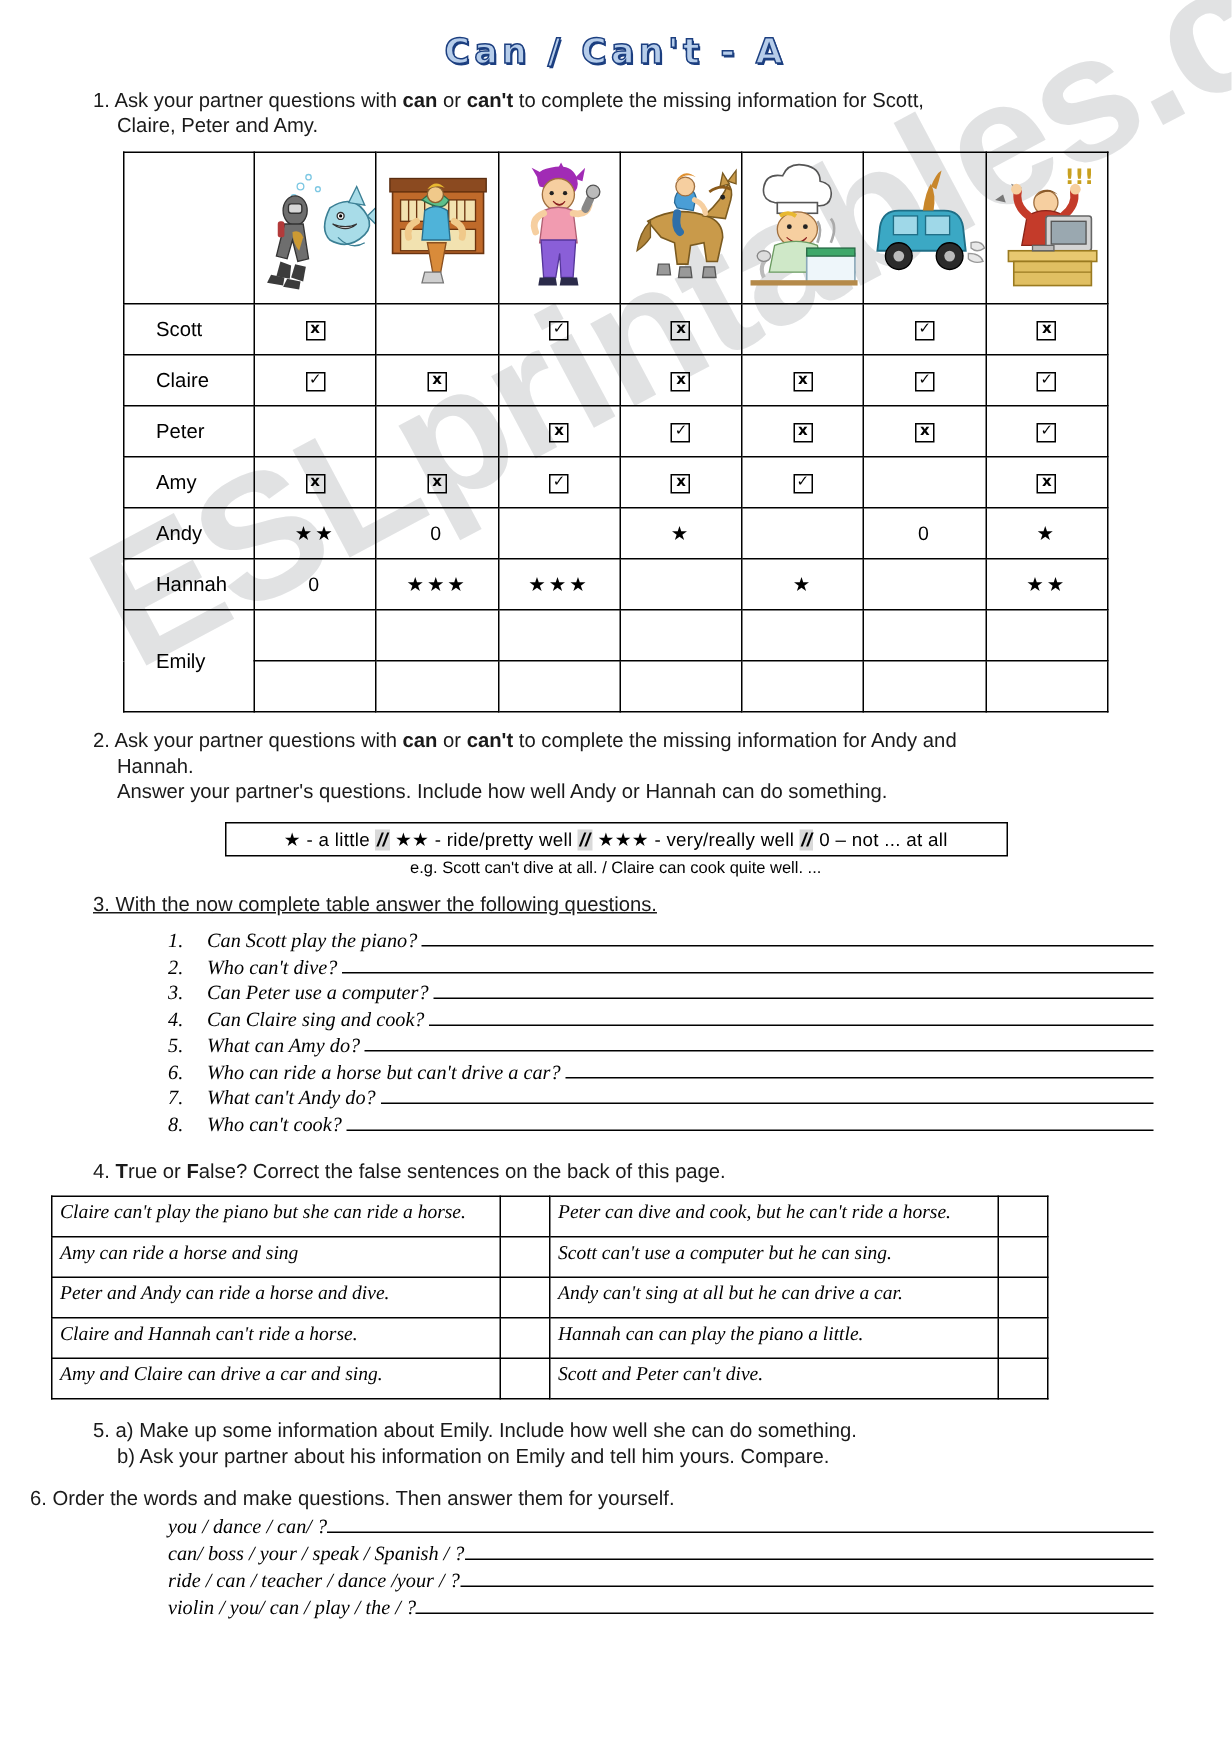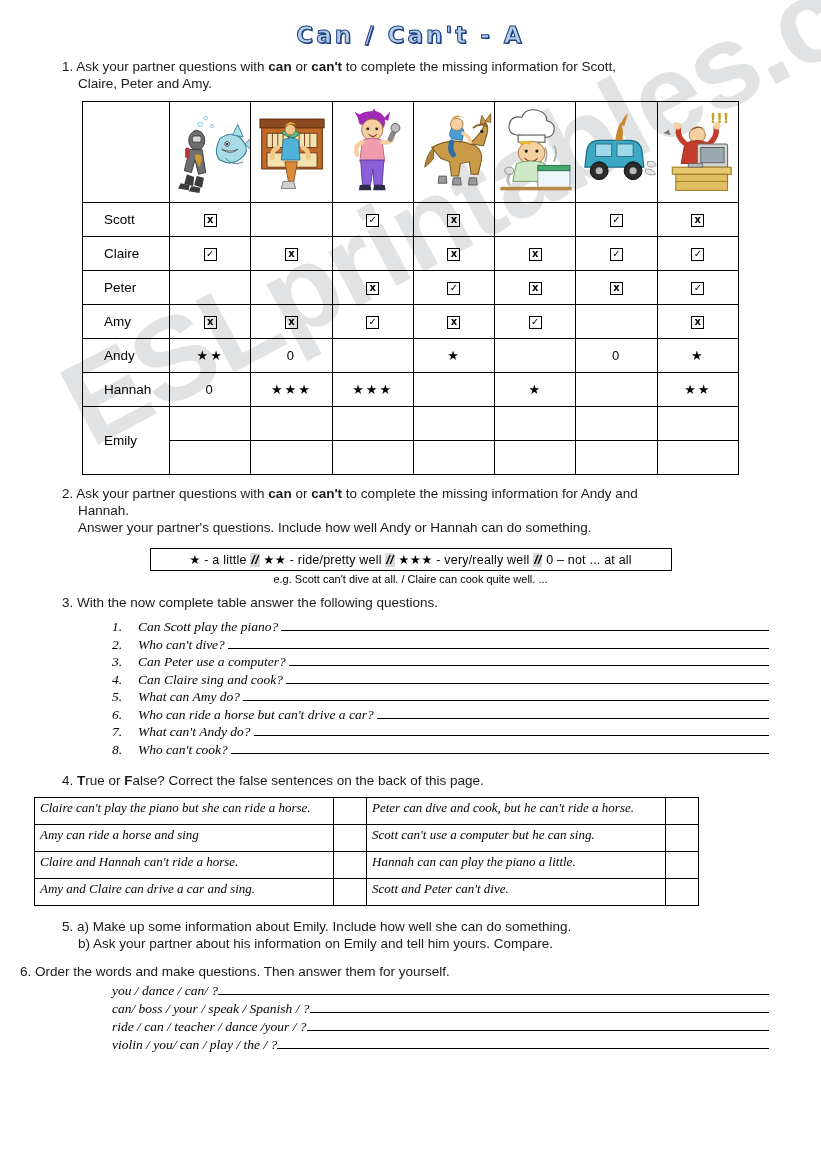--- a/index.html
+++ b/index.html
@@ -427,21 +427,21 @@
       <span>2. Ask your partner questions with </span><b>can</b><span> or </span><b>can't</b><span> to complete the missing information for  Andy and</span>
       <span class="sub">Hannah.</span>
       <span class="sub">Answer your partner's questions. Include how well Andy or Hannah can do something.</span>
     </p>
 
     <div class="legendbox">
       <span>★</span><span> - a little </span><span class="sep">//</span><span> ★★</span><span> - ride/pretty well </span><span class="sep">//</span><span> ★★★</span><span> - very/really well </span><span class="sep">//</span><span> 0 – not ... at all</span>
     </div>
     <div class="eg">e.g. Scott can't dive at all. / Claire can cook quite well. ...</div>
 
-    <p class="instr" style="padding-left:78px;text-indent:-16px;margin-top:9px;">3. With the now complete table answer the following questions.</p>
+    <p class="instr" style="padding-left:78px;text-indent:-16px;margin-top:9px;text-decoration:underline;">3. With the now complete table answer the following questions.</p>
 
     <ol class="qs">
       <li>
           <span class="num">1.</span>
           <span class="txt">Can Scott play the piano?</span>
           <span class="rule"></span>
         </li>
       <li>
           <span class="num">2.</span>
           <span class="txt">Who can't dive?</span>
@@ -491,20 +491,26 @@
         <td class="sent">Peter can dive and cook,  but he can't ride a horse.</td>
         <td class="ans"></td>
       </tr>
       <tr>
         <td class="sent">Amy can ride a horse and sing</td>
         <td class="ans"></td>
         <td class="sent">Scott can't use a computer but he can sing.</td>
         <td class="ans"></td>
       </tr>
       <tr>
+        <td class="sent">Peter and Andy can ride a horse and dive.</td>
+        <td class="ans"></td>
+        <td class="sent">Andy can't sing at all but he can drive a car.</td>
+        <td class="ans"></td>
+      </tr>
+      <tr>
         <td class="sent">Claire and Hannah can't ride a horse.</td>
         <td class="ans"></td>
         <td class="sent">Hannah can can play the piano a little.</td>
         <td class="ans"></td>
       </tr>
       <tr>
         <td class="sent">Amy and Claire can drive a car and sing.</td>
         <td class="ans"></td>
         <td class="sent">Scott and Peter can't dive.</td>
         <td class="ans"></td>

